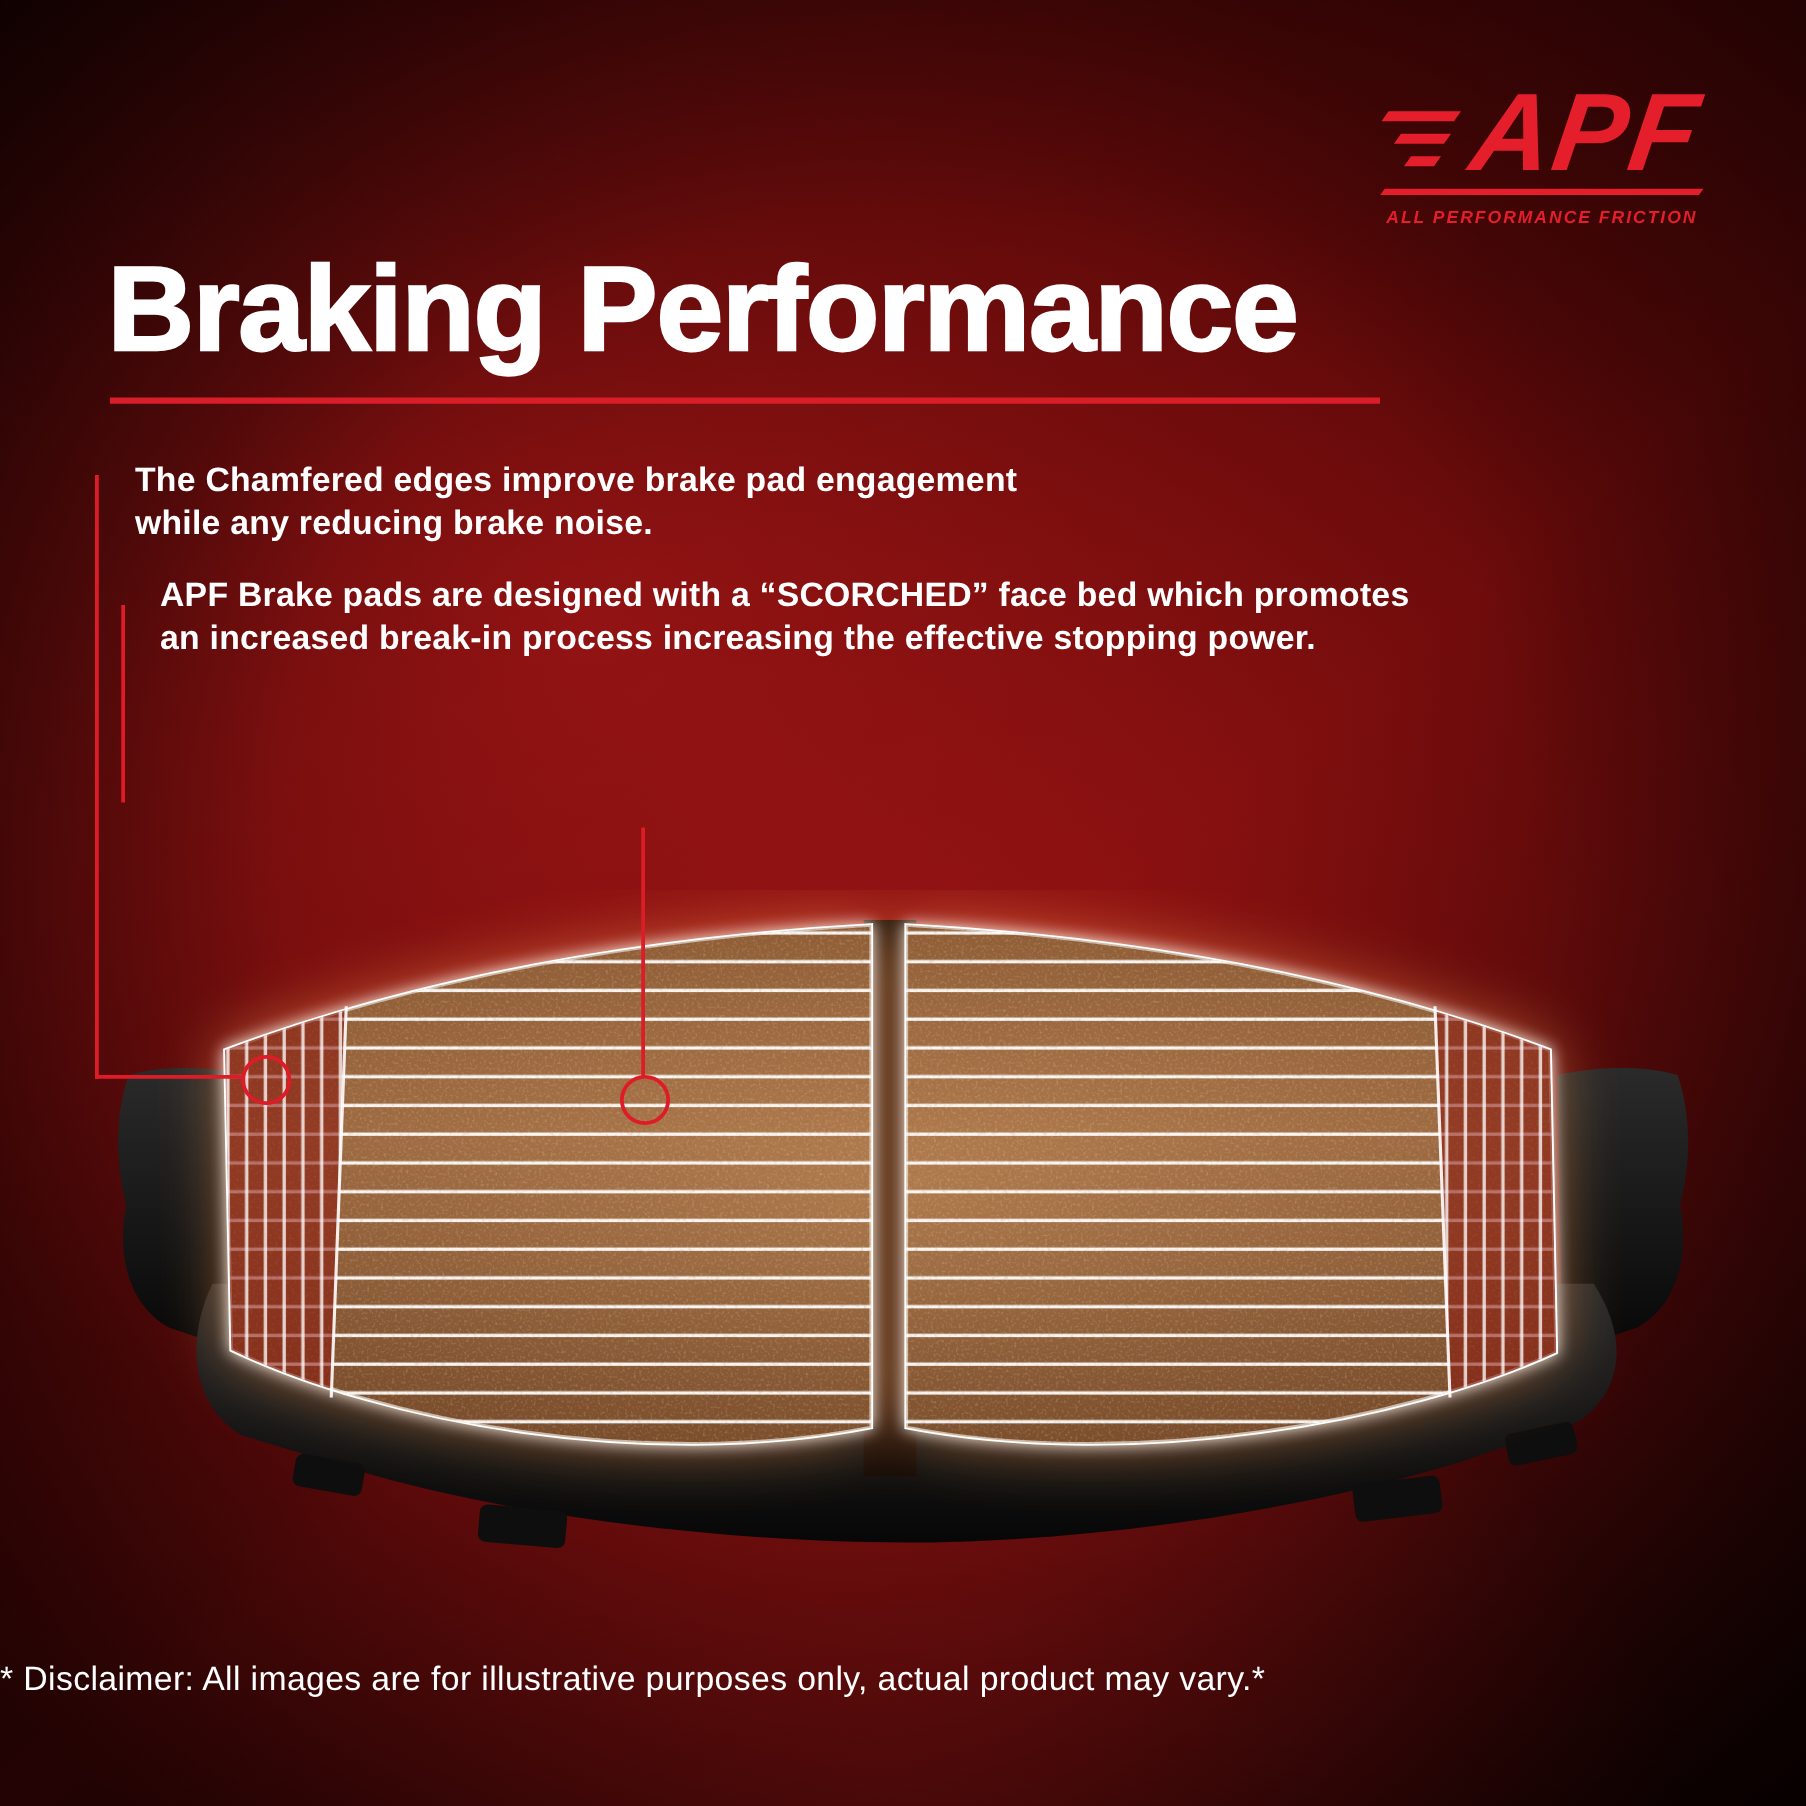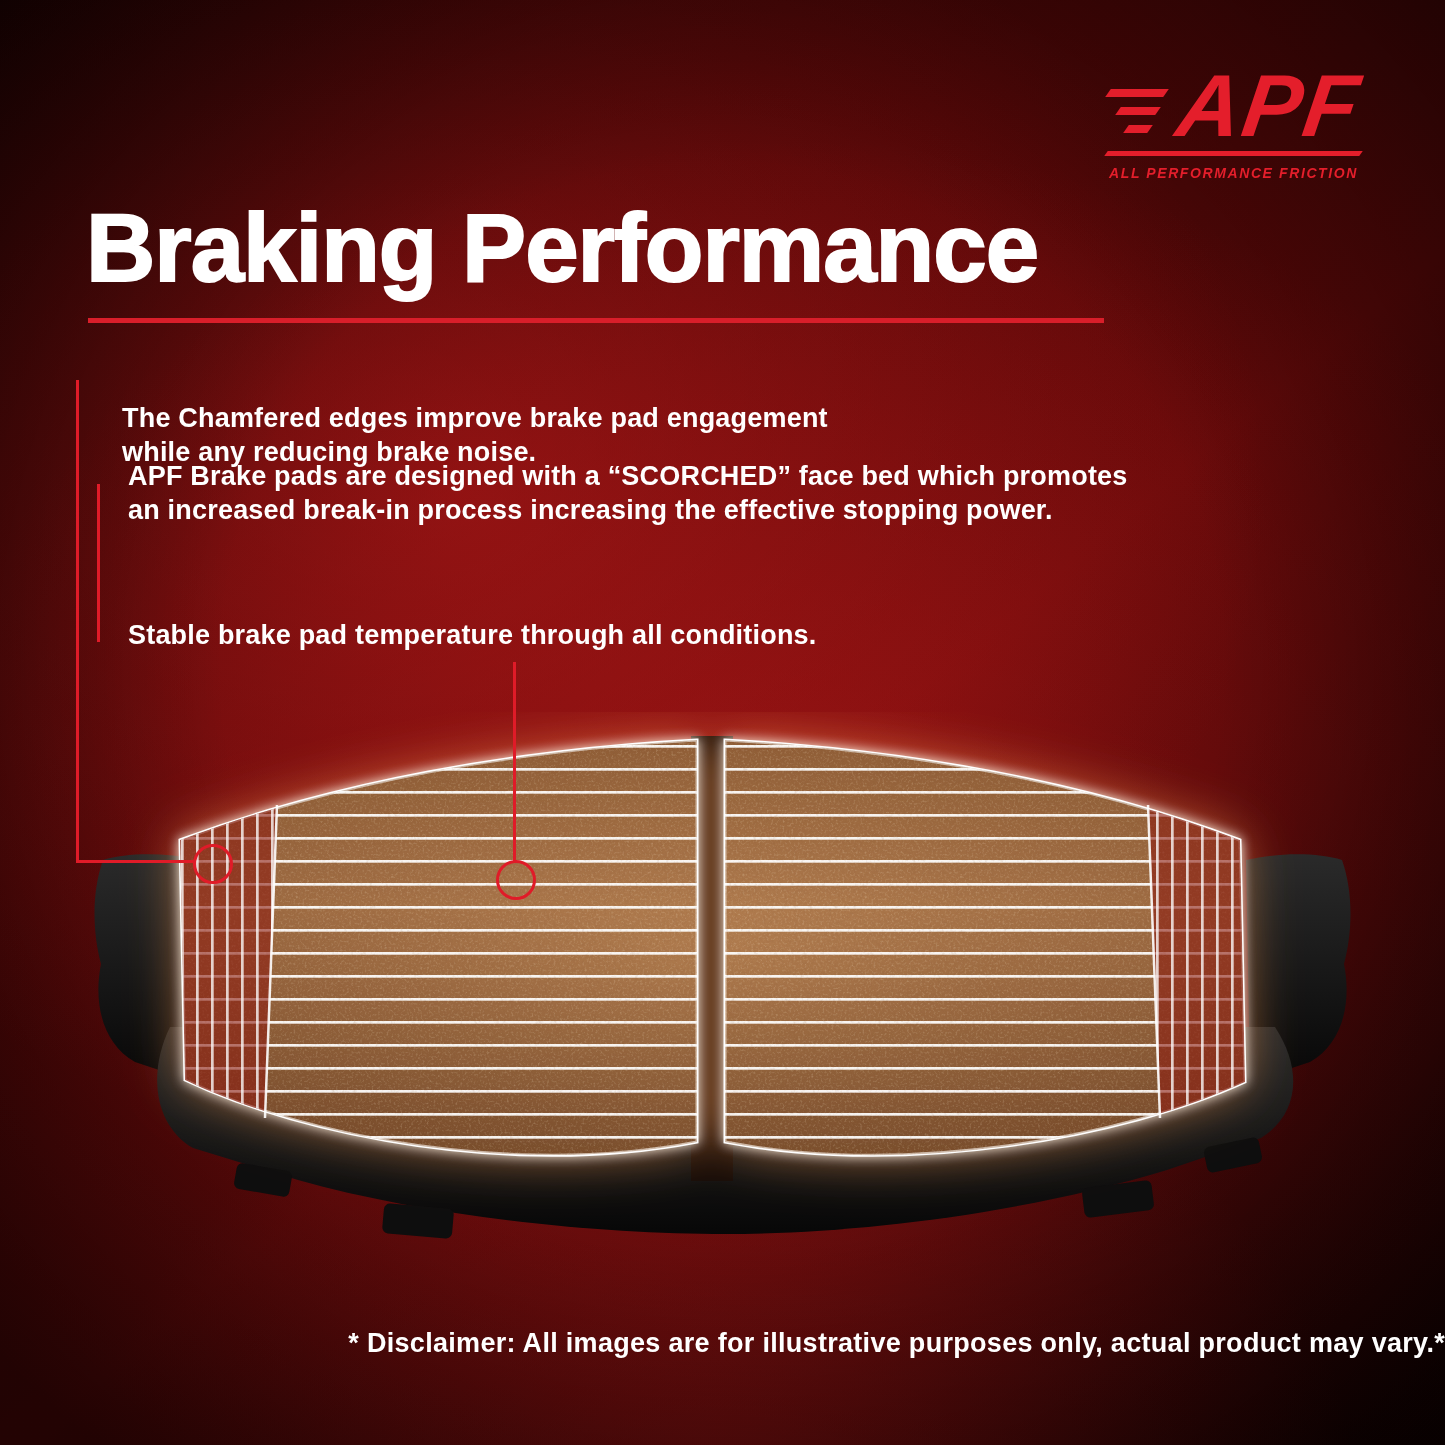--- a/index.html
+++ b/index.html
@@ -22,37 +22,37 @@
   .speed i:nth-child(2){width:40px;margin-right:8px;}
   .speed i:nth-child(3){width:24px;margin-right:16px;}
   .logo-apf{font-size:88px;line-height:0.9;font-weight:bold;font-style:italic;color:#e41e2b;letter-spacing:2px;transform:skewX(-8deg);}
   .logo-underline{width:255px;height:5px;background:#e41e2b;margin-top:6px;transform:skewX(-35deg);}
   .logo-tagline{margin-top:9px;font-size:14px;font-weight:bold;font-style:italic;color:#e41e2b;letter-spacing:1.6px;white-space:nowrap;}
   
   .title{position:absolute;left:86px;top:200px;margin:0;font-size:96px;font-weight:bold;color:#fff;line-height:1;letter-spacing:-1px;-webkit-text-stroke:2px #fff;}
   .title-underline{position:absolute;left:88px;top:318px;width:1016px;height:5px;background:#d91e2a;}
   
   .bullet{position:absolute;color:#fff;font-size:27px;font-weight:bold;line-height:1.25;white-space:pre-line;letter-spacing:0.2px;}
-  .b1{left:122px;top:368px;margin-top:34px;}
+  .b1{left:108px;top:368px;}
   .b2{left:128px;top:460px;}
   .b3{left:128px;top:560px;}
   .b4{left:128px;top:619px;}
   
   .callout{position:absolute;background:#e01b28;}
   .v1{left:76px;top:380px;width:3px;height:483px;}
   .h1{left:76px;top:860px;width:120px;height:3px;}
   .tick{left:97px;top:484px;width:3px;height:158px;}
   .v2{left:513px;top:662px;width:3px;height:200px;}
   .ring{position:absolute;width:34px;height:34px;border:3.5px solid #e01b28;border-radius:50%;background:transparent;}
   .ring1{left:193px;top:844px;}
   .ring2{left:496px;top:860px;}
   
   .pads{position:absolute;left:85px;top:712px;width:1275px;height:535px;}
   
-  .disclaimer{position:absolute;left:0;right:0;top:1328px;text-align:right;color:#fff;font-size:27px;font-weight:bold;letter-spacing:0.3px;}
+  .disclaimer{position:absolute;left:0;right:0;top:1328px;text-align:left;color:#fff;font-size:27px;font-weight:normal;letter-spacing:0.3px;}
 </style>
 </head>
 <body>
 
 <div class="poster">
 
   <div class="logo">
     <div class="logo-row">
       <div class="speed">
           <i></i>
@@ -65,21 +65,20 @@
     <div class="logo-tagline">ALL PERFORMANCE FRICTION</div>
   </div>
 
   <h1 class="title">Braking Performance</h1>
   <div class="title-underline"></div>
 
   <div class="bullet b1">The Chamfered edges improve brake pad engagement
 while any reducing brake noise.</div>
   <div class="bullet b2">APF Brake pads are designed with a “SCORCHED” face bed which promotes
 an increased break-in process increasing the effective stopping power.</div>
-  <div class="bullet b4">Stable brake pad temperature through all conditions.</div>
 
   <div class="pads">
     <svg viewBox="0 0 1275 535" width="1275" height="535">
       <defs>
         <linearGradient id="padGrad" x1="0" y1="0" x2="0" y2="1">
           <stop offset="0" stop-color="#936038"></stop>
           <stop offset="0.4" stop-color="#a9744a"></stop>
           <stop offset="1" stop-color="#6e4427"></stop>
         </linearGradient>
         <radialGradient id="padLight" cx="0.5" cy="0.45" r="0.75">

